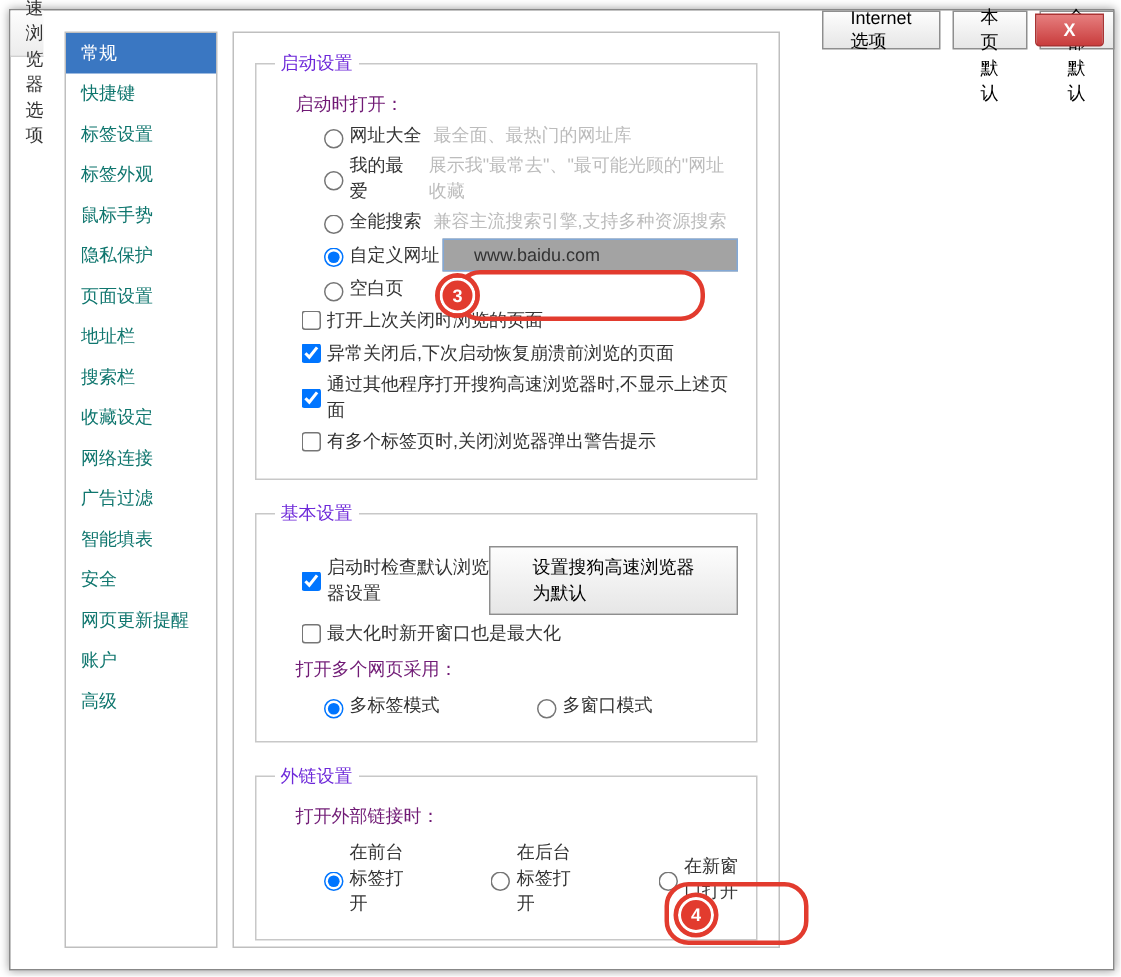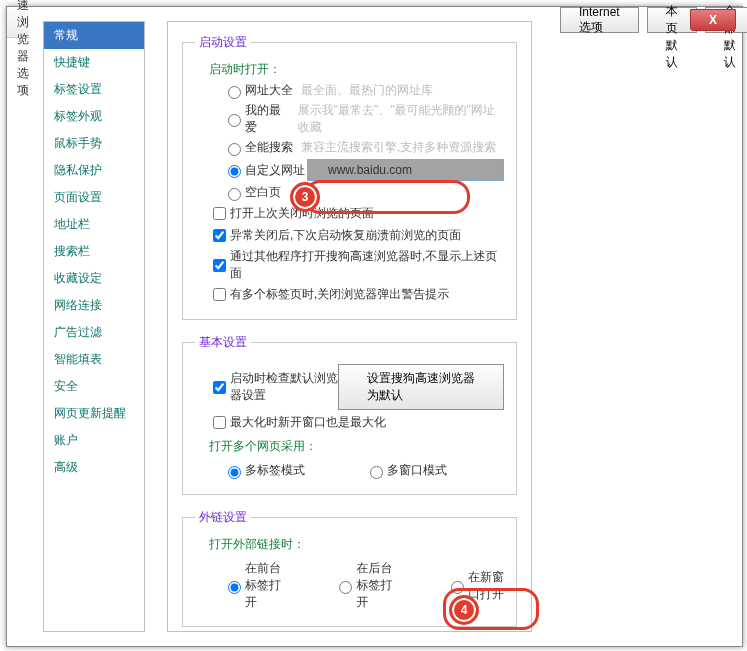--- a/index.html
+++ b/index.html
@@ -43,21 +43,21 @@
   color: #fff;
   display: flex;
   align-items: center;
   justify-content: center;
   font-weight: bold;
 }
 .body {
   flex: 1;
   display: flex;
   padding: 14px;
-  gap: 22px;
+  gap: 10px;
 }
 .sidebar {
   width: 100px;
   border: 1px solid #bfbfbf;
   background: #fff;
 }
 .side-item {
   padding: 5px 10px;
   color: #0f766e;
   cursor: pointer;
@@ -142,21 +142,21 @@
 .ring {
   position: absolute;
   border: 3px solid #e23b2e;
   border-radius: 16px;
   pointer-events: none;
 }
 #ring3 { left: 297px; top: 173px; width: 160px; height: 28px; }
 #badge3 { left: 283px; top: 175px; }
 #ring4 { left: 436px; top: 581px; width: 90px; height: 36px; }
 #badge4 { left: 442px; top: 588px; }
-.sub-label { color:#15803d; margin-bottom:4px; }
+.sub-label { color:#701a75; margin-bottom:4px; }
 </style>
 </head>
 <body>
 
 <div class="win">
   <div class="titlebar">
     <span>搜狗高速浏览器 选项</span>
   </div>
   <div class="close">
     <span>X</span>

